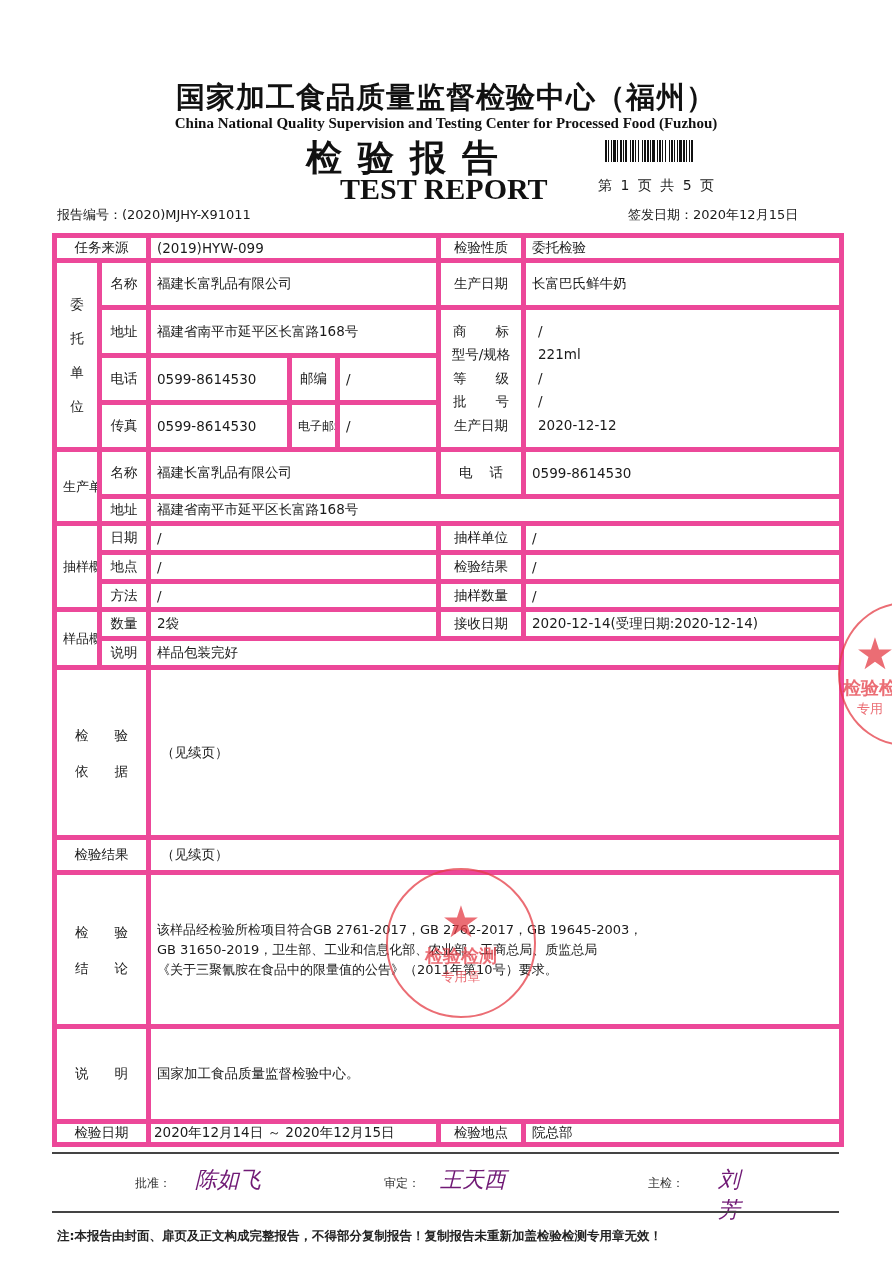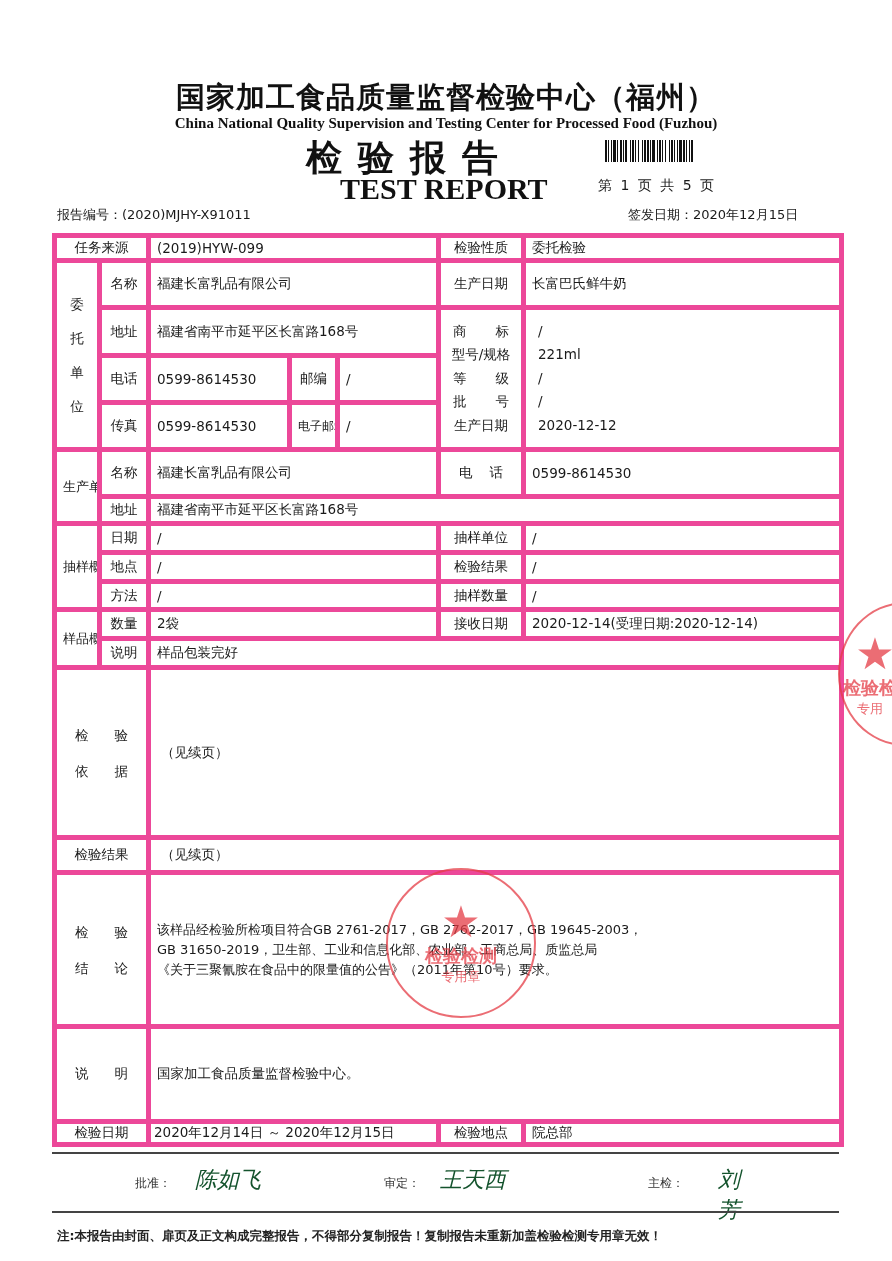--- a/index.html
+++ b/index.html
@@ -29,21 +29,21 @@
   td.multi { padding:0; }
   .stack div { height:23.5px; line-height:23.5px; }
   .stack-lbl div { display:flex; justify-content:space-between; padding:0 6px; }
   .stack-lbl div.center { justify-content:center; }
   .spread { display:flex; justify-content:space-between; padding:0 12px; }
   .small2 { font-size:12px; line-height:15px; text-align:center; white-space:normal; }
   .conc { white-space:normal; line-height:20px; font-size:13px; padding:0 6px; }
 
   .sigrow { left:0; top:1163px; width:752px; height:40px; }
   .sig-lbl { font-size:12px; position:absolute; top:12px; color:#333; }
-  .sig { position:absolute; top:2px; font-family:"DejaVu Serif", serif; font-style:italic; font-size:22px; color:#14532d; }
+  .sig { position:absolute; top:2px; font-family:"DejaVu Serif", serif; font-style:italic; font-size:22px; color:#701a75; }
   .hr { position:absolute; left:52px; width:787px; height:2px; background:#444; }
   .footnote { left:57px; top:1228px; font-size:12.5px; font-weight:bold; color:#222; }
 
   .stamp { position:absolute; border:2px solid rgba(228,60,70,0.75); border-radius:50%; color:rgba(228,60,70,0.75);
            text-align:center; pointer-events:none; }
   .stamp .star { font-size:44px; line-height:44px; }
   .stamp .txt { font-size:18px; font-weight:bold; }
   .stamp .sub { font-size:13px; }
 </style>
 </head>

